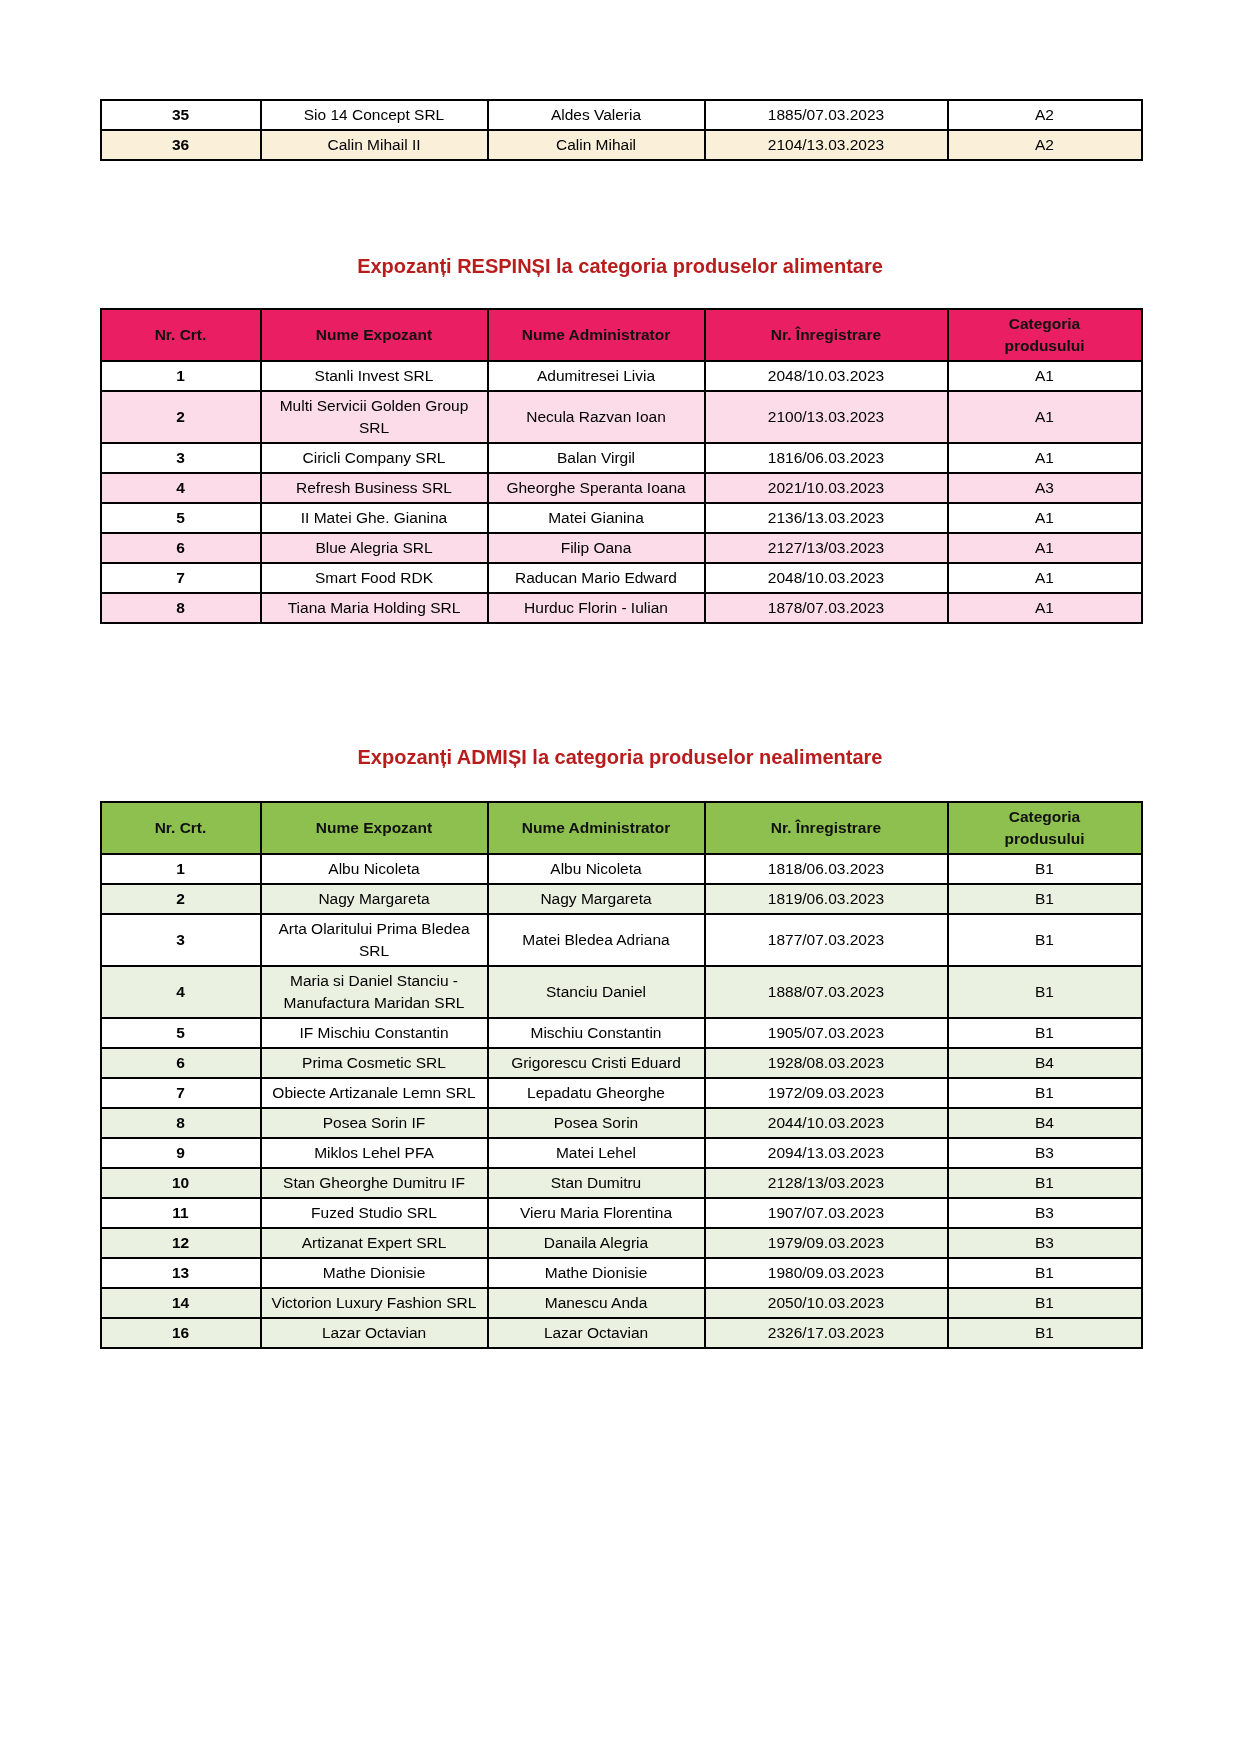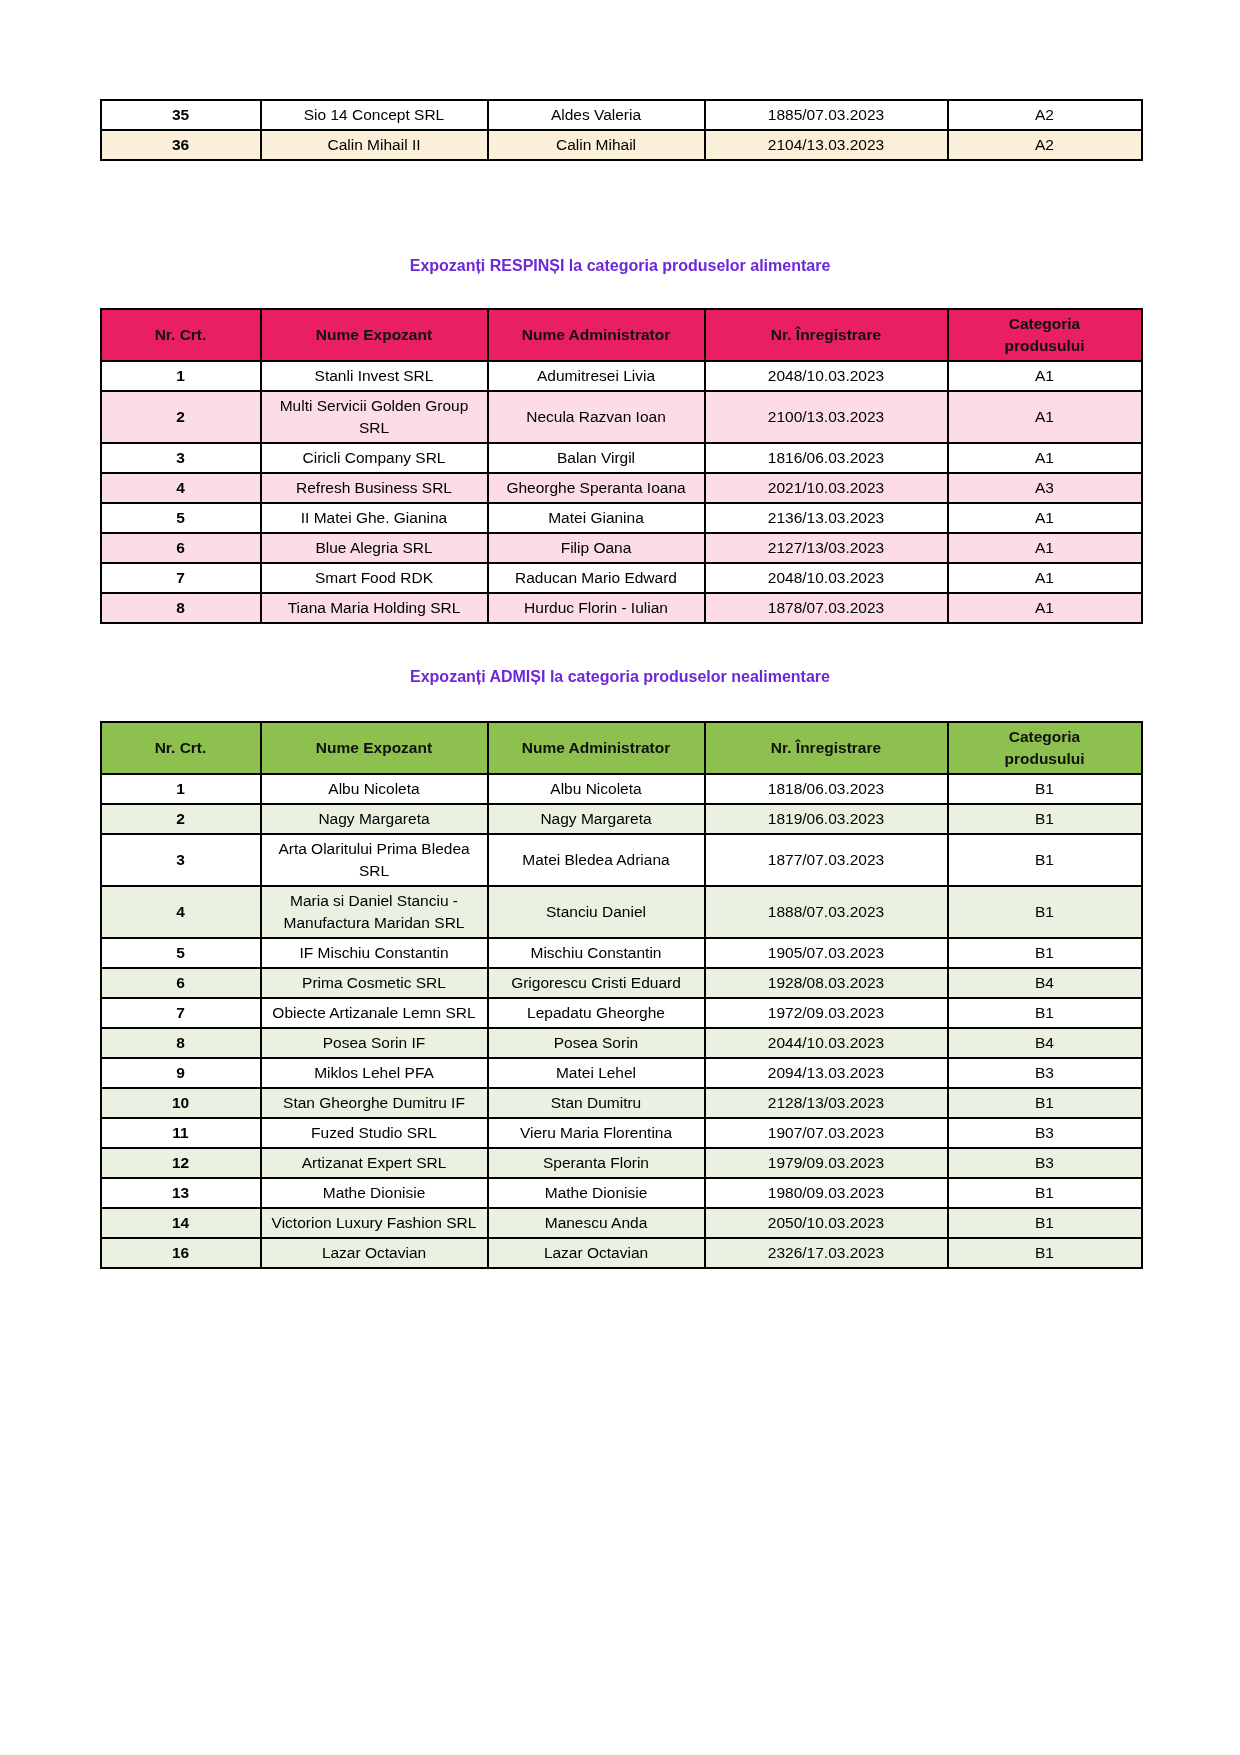--- a/index.html
+++ b/index.html
@@ -10,27 +10,27 @@
     color: #000000;
   }
   body { height: 1755px; overflow: hidden; }
   .page {
     width: 1041px;
     margin: 0 auto;
     padding-top: 99px;
   }
   .section-title {
     text-align: center;
-    font-size: 16px;
+    font-size: 20px;
     font-weight: bold;
     line-height: 26px;
-    color: #6d28d9;
+    color: #b91c1c;
   }
   .title-respinsi { margin-top: 92px; }
-  .title-admisi   { margin-top: 40px; }
+  .title-admisi   { margin-top: 120px; }
   table.data-table {
     border-collapse: collapse;
     width: 100%;
     table-layout: fixed;
   }
   .table-respinsi { margin-top: 29px; }
   .table-admisi   { margin-top: 31px; }
   col.c1 { width: 160px; }
   col.c2 { width: 227px; }
   col.c3 { width: 217px; }
@@ -265,21 +265,21 @@
           <tr>
             <td class="nr-cell">11</td>
             <td>Fuzed Studio SRL</td>
             <td>Vieru Maria Florentina</td>
             <td>1907/07.03.2023</td>
             <td>B3</td>
           </tr>
           <tr class="alt">
             <td class="nr-cell">12</td>
             <td>Artizanat Expert SRL</td>
-            <td>Speranta Florin</td>
+            <td>Danaila Alegria</td>
             <td>1979/09.03.2023</td>
             <td>B3</td>
           </tr>
           <tr>
             <td class="nr-cell">13</td>
             <td>Mathe Dionisie</td>
             <td>Mathe Dionisie</td>
             <td>1980/09.03.2023</td>
             <td>B1</td>
           </tr>

